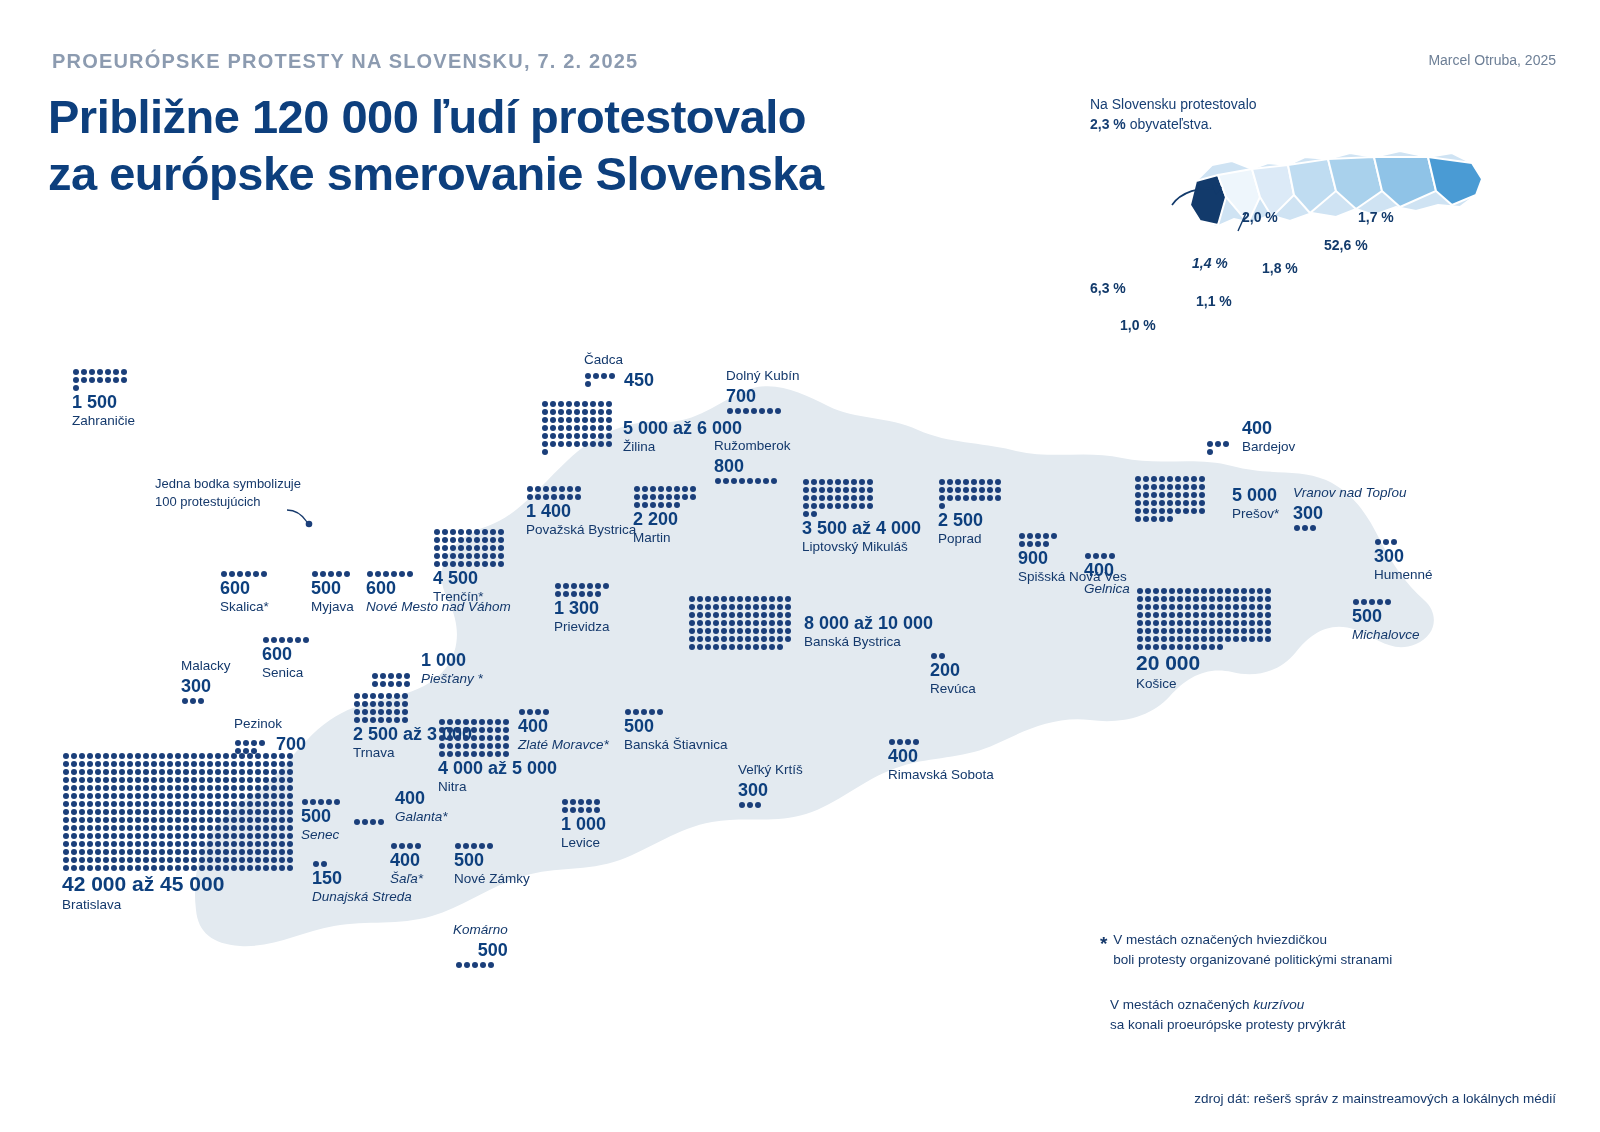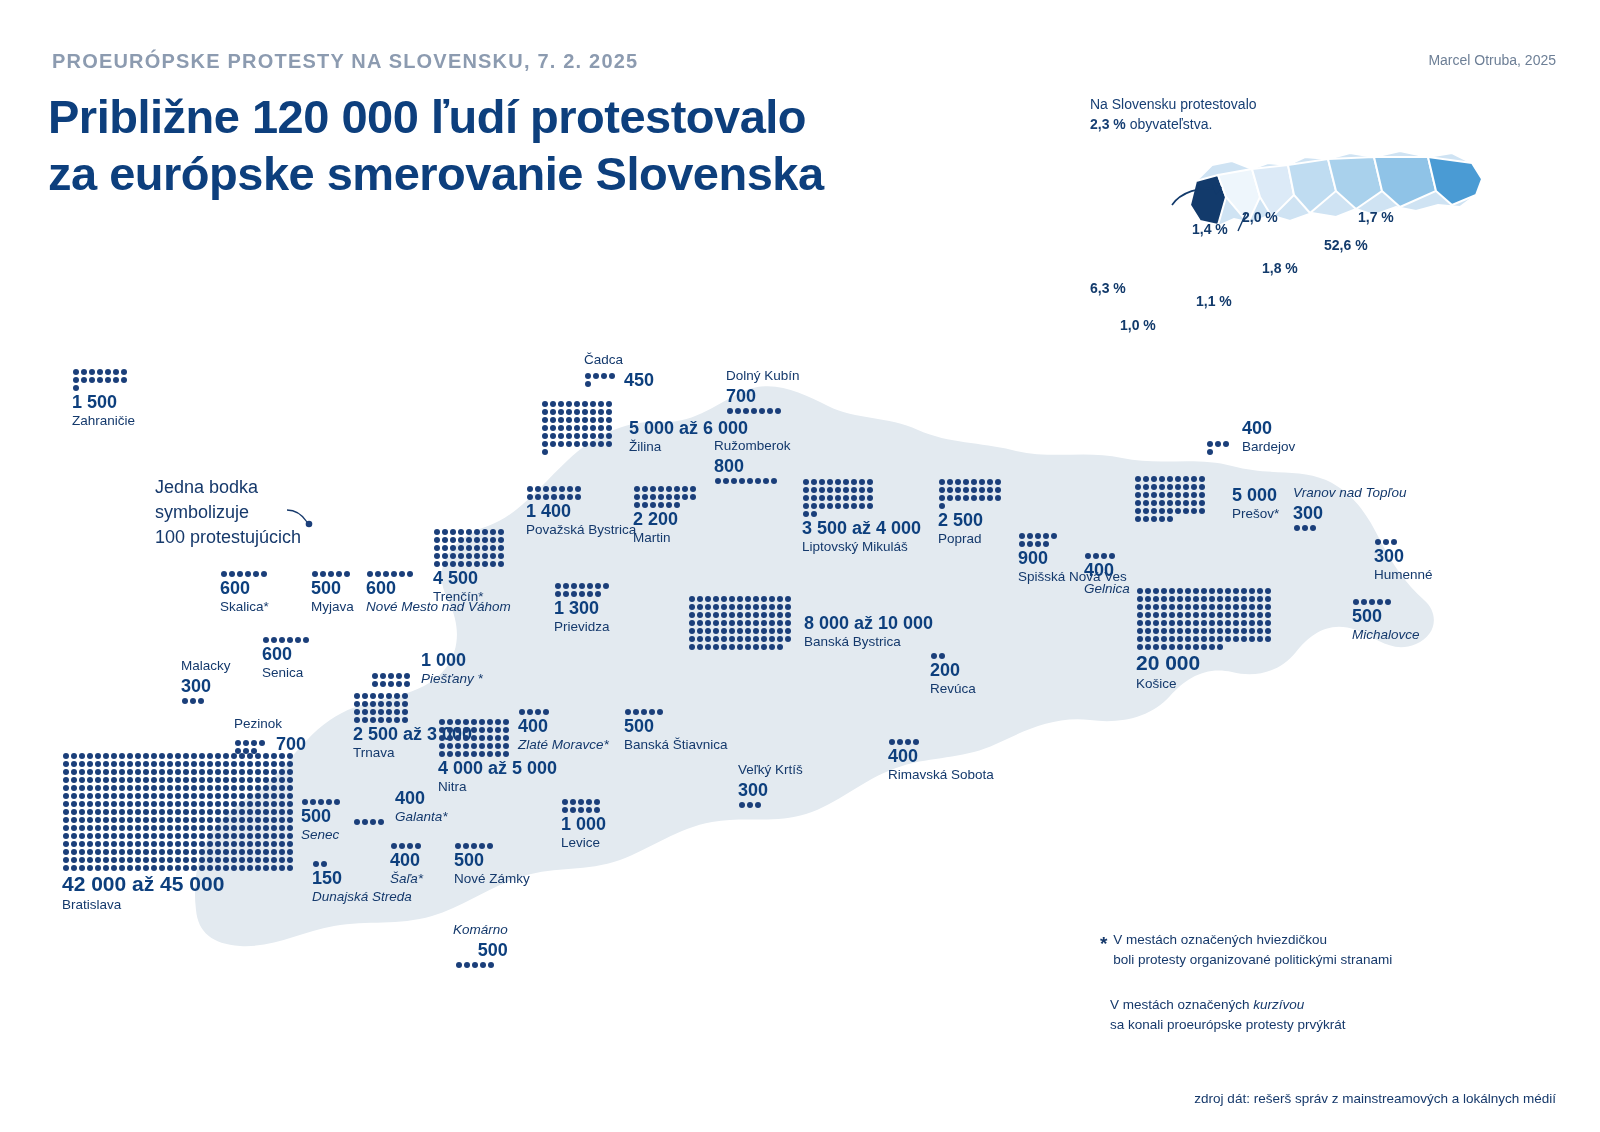--- a/index.html
+++ b/index.html
@@ -40,21 +40,21 @@
     display:inline-block;width:6px;height:6px;margin:1px;
     border-radius:50%;background:#1b3f7a;
   }
   .num{font-size:18px;font-weight:700;color:#0d3f7d;white-space:nowrap;line-height:1.18;}
   .nm{font-size:13.5px;color:#14396c;white-space:nowrap;line-height:1.25;}
   .nm.it{font-style:italic;}
   .num.big{font-size:21px;}
   .nm.above{margin-bottom:1px;}
   .legend-note{
     position:absolute;left:155px;top:175px;width:200px;
-    font-size:18px;color:#16396b;line-height:1.4;
+    font-size:13px;color:#16396b;line-height:1.4;
   }
   .foot{position:absolute;font-size:13.5px;color:#16396b;line-height:1.45;}
   .foot i{font-style:italic;}
   .star{font-size:19px;font-weight:700;}
   .source{position:absolute;right:44px;bottom:26px;font-size:13.5px;color:#16396b;}
 </style>
 </head>
 <body>
 
 <div class="kicker">PROEURÓPSKE PROTESTY NA SLOVENSKU, 7. 2. 2025</div>
@@ -78,21 +78,21 @@
     <path d="M168 24 L214 22 L222 56 L196 74 L176 56 Z" fill="#a9d1ec" stroke="#ffffff" stroke-width="2"></path>
     <path d="M214 22 L268 22 L276 56 L240 72 L222 56 Z" fill="#8fc3e7" stroke="#ffffff" stroke-width="2"></path>
     <path d="M268 22 L312 28 L322 44 L316 60 L292 70 L276 56 Z" fill="#4a9bd4" stroke="#ffffff" stroke-width="2"></path>
     <path d="M60 55 C 40 50, 20 58, 12 70" fill="none" stroke="#123a6b" stroke-width="1.6"></path>
     <path d="M62 52 L52 50 L56 60 Z" fill="#123a6b"></path>
     <path d="M78 96 L86 78" fill="none" stroke="#123a6b" stroke-width="1.4"></path>
   </svg>
   <div class="ipct" style="left:0px;top:185px;">6,3 %</div>
   <div class="ipct" style="left:30px;top:222px;">1,0 %</div>
   <div class="ipct" style="left:106px;top:198px;">1,1 %</div>
-  <div class="ipct" style="left:102px;top:126px;">1,4 %</div>
+  <div class="ipct" style="left:102px;top:160px;font-style:italic;">1,4 %</div>
   <div class="ipct" style="left:152px;top:114px;">2,0 %</div>
   <div class="ipct" style="left:172px;top:165px;">1,8 %</div>
   <div class="ipct" style="left:234px;top:142px;">52,6 %</div>
   <div class="ipct" style="left:268px;top:114px;">1,7 %</div>
 </div>
 
 <div class="mapwrap">
   <svg class="base" width="1600" height="760" viewBox="0 0 1600 760">
     <path d="M196 610 C 190 560, 210 520, 248 498 C 280 478, 300 440, 330 420
              C 362 398, 392 402, 424 386 C 452 372, 468 340, 448 300
@@ -129,21 +129,21 @@
 
   <div class="city" style="left:584px;top:52px;">
     <div class="nm above">Čadca</div>
     <div style="display:flex;align-items:center;gap:6px;">
       <div class="dots" style="width:34px;"><i></i><i></i><i></i><i></i><i></i></div>
       <div class="num">450</div>
     </div>
   </div>
 
   <div class="city" style="left:541px;top:100px;">
-    <div style="display:flex;align-items:flex-end;gap:10px;">
+    <div style="display:flex;align-items:flex-end;gap:4px;">
       <div class="dots" style="width:78px;"><i></i><i></i><i></i><i></i><i></i><i></i><i></i><i></i><i></i><i></i><i></i><i></i><i></i><i></i><i></i><i></i><i></i><i></i><i></i><i></i><i></i><i></i><i></i><i></i><i></i><i></i><i></i><i></i><i></i><i></i><i></i><i></i><i></i><i></i><i></i><i></i><i></i><i></i><i></i><i></i><i></i><i></i><i></i><i></i><i></i><i></i><i></i><i></i><i></i><i></i><i></i><i></i><i></i><i></i><i></i></div>
       <div>
         <div class="num">5 000 až 6 000</div>
         <div class="nm">Žilina</div>
       </div>
     </div>
   </div>
 
   <div class="city" style="left:726px;top:68px;">
     <div class="nm above">Dolný Kubín</div>

